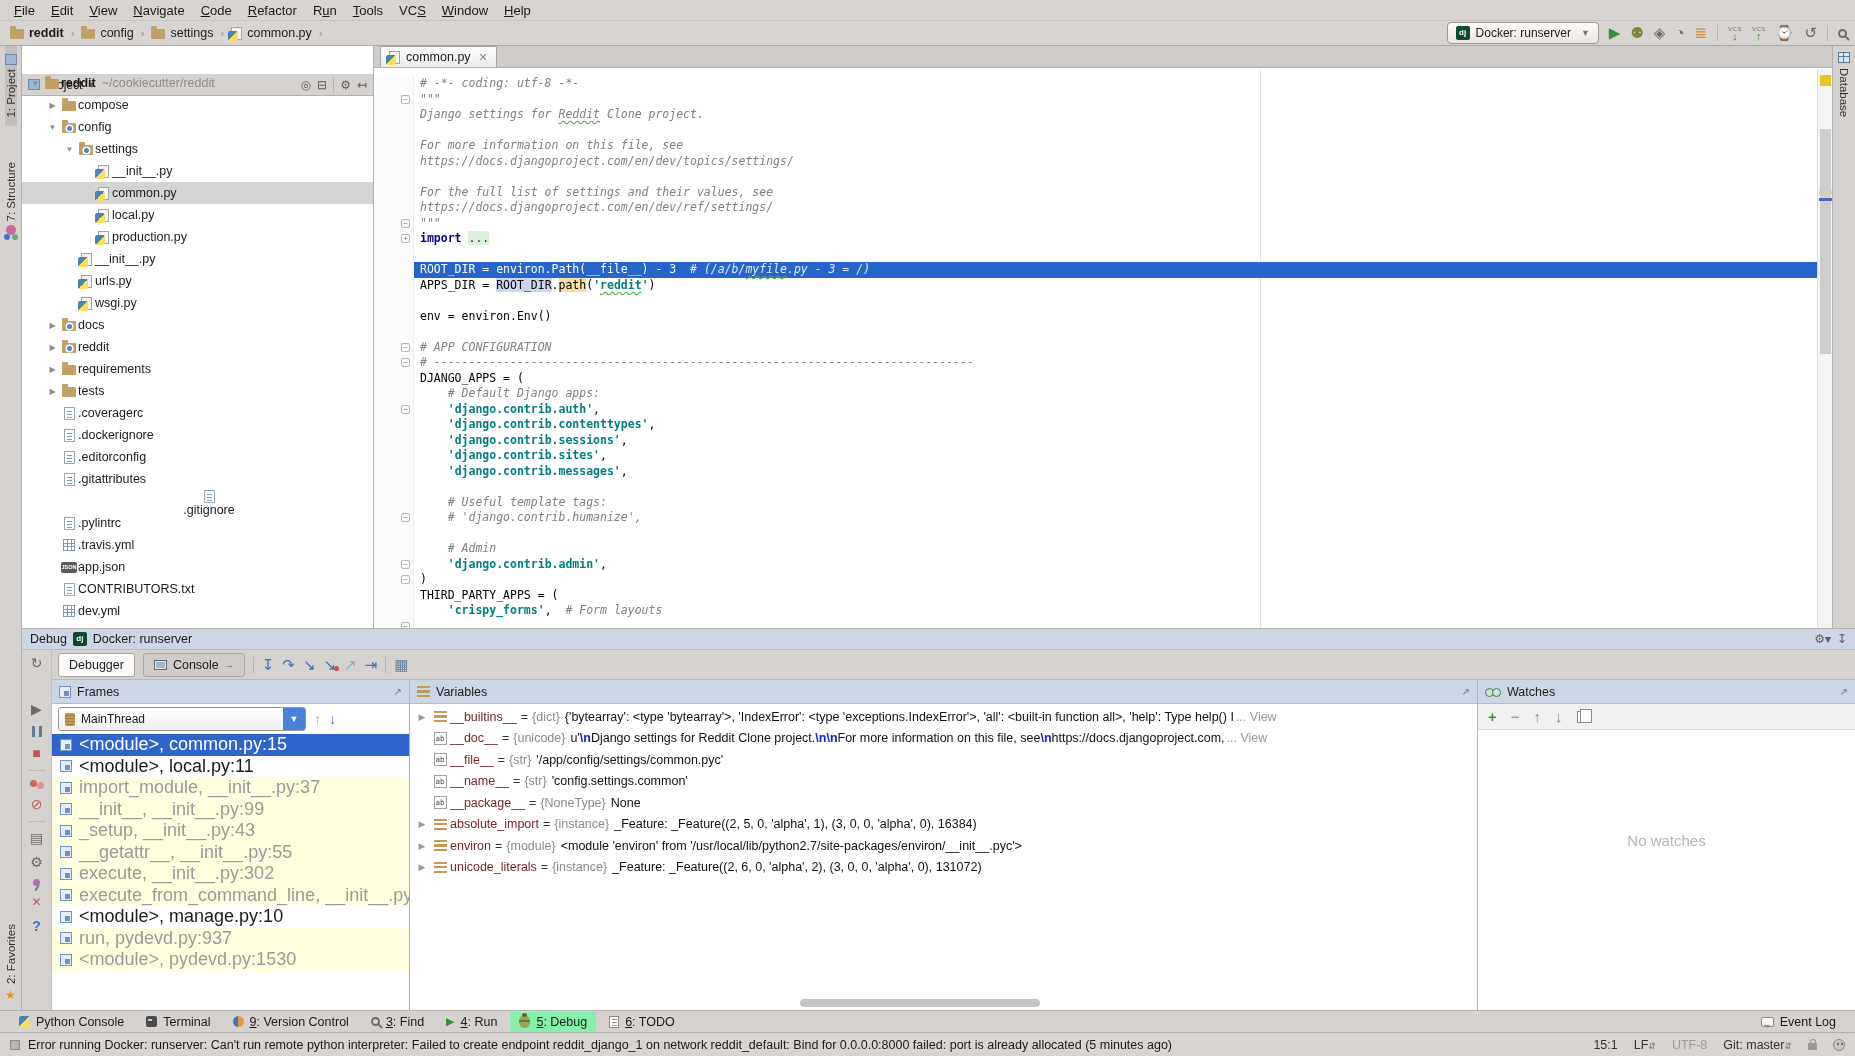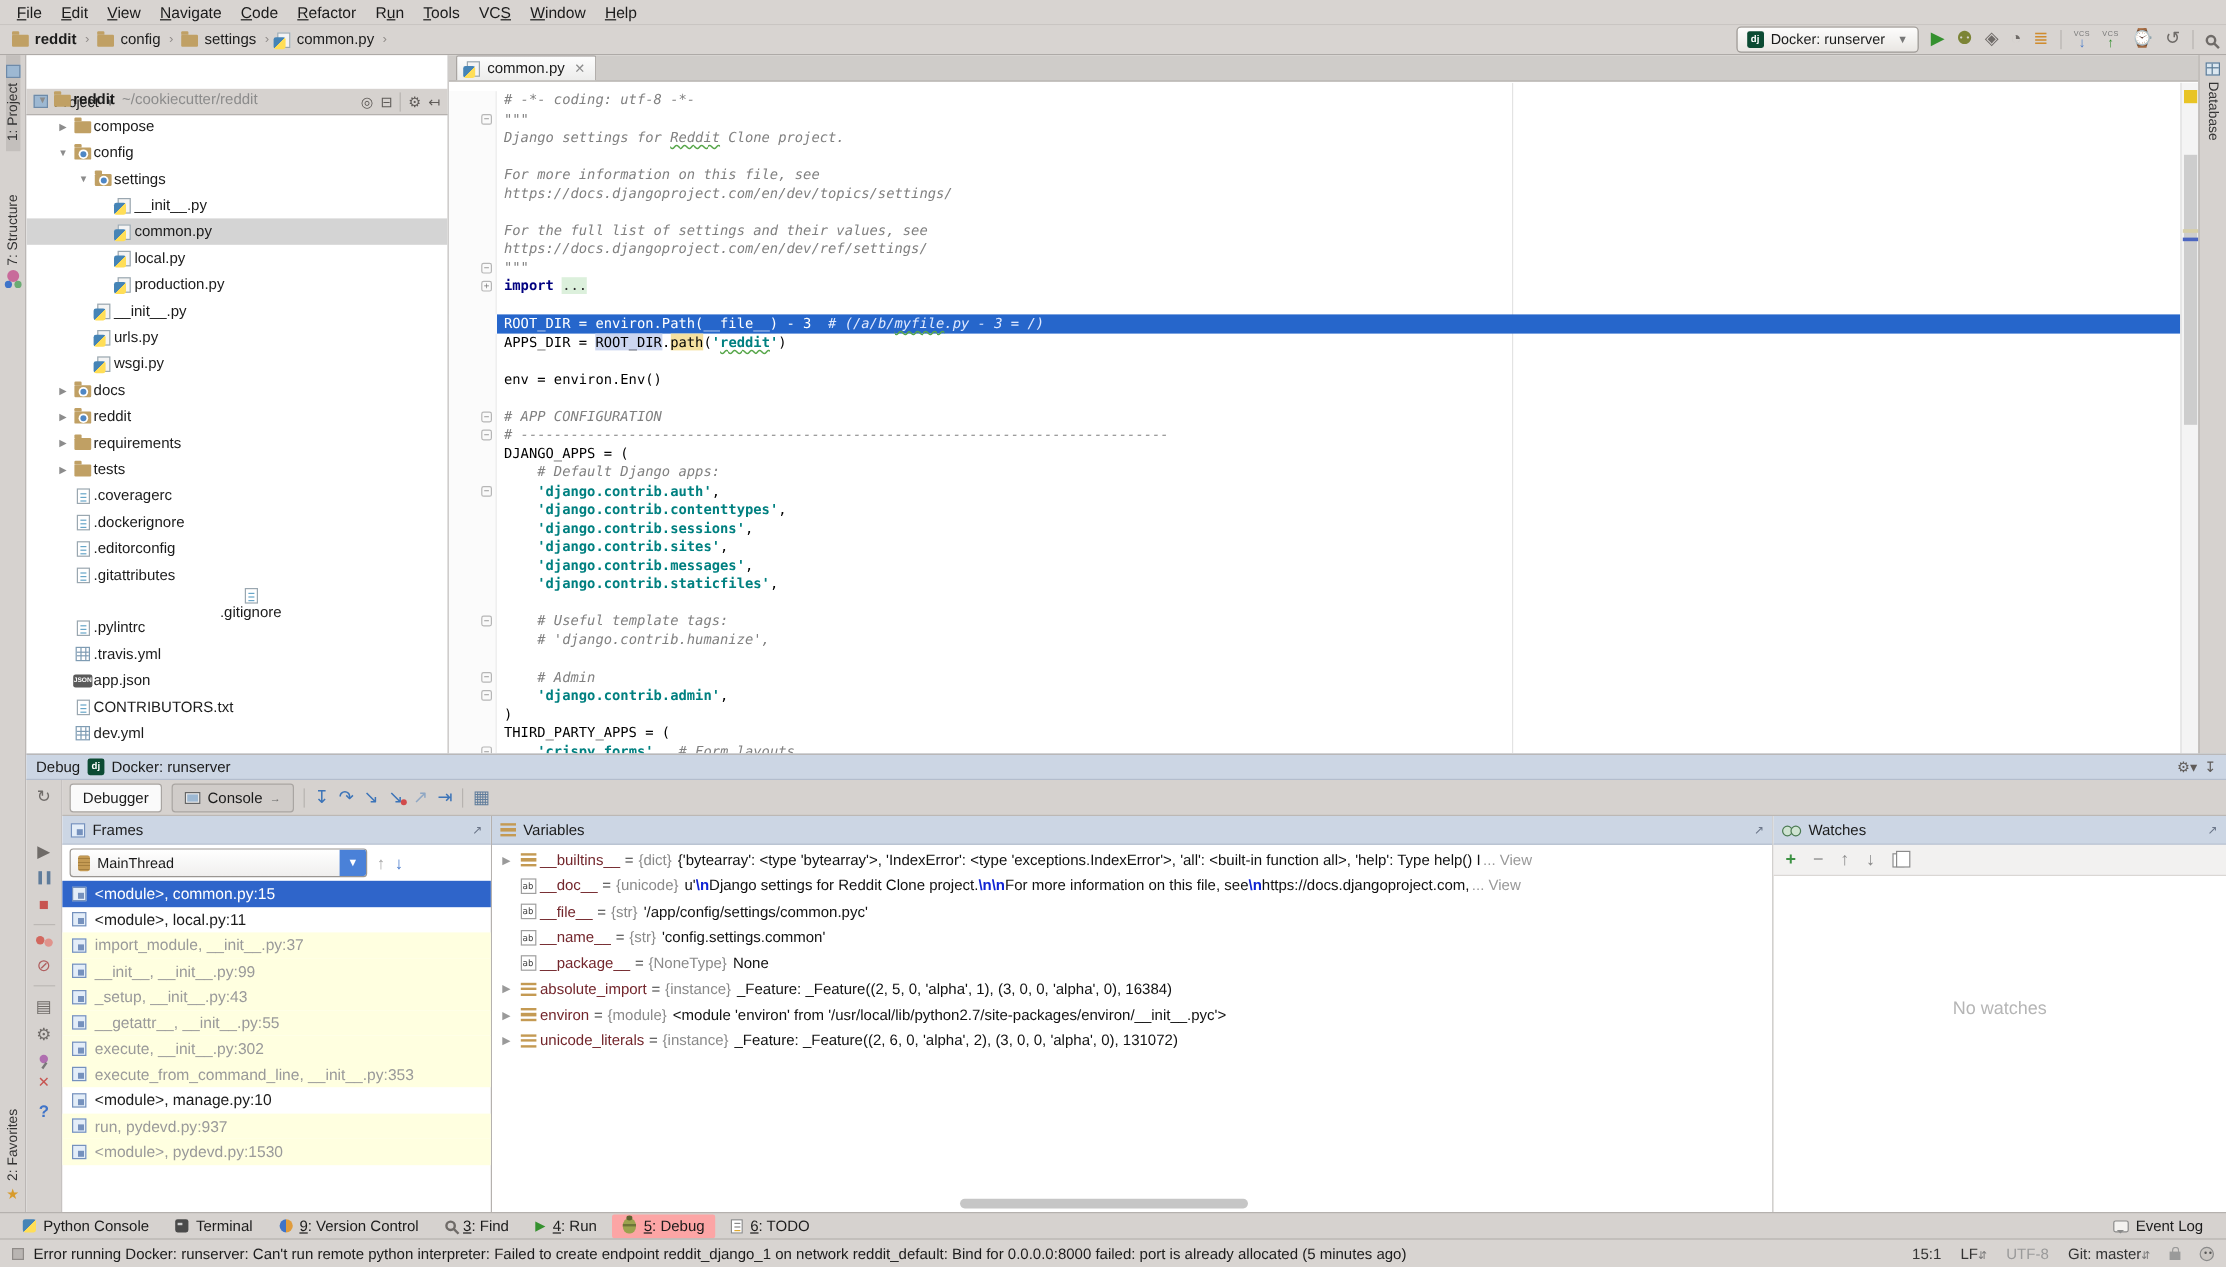--- a/index.html
+++ b/index.html
@@ -177,21 +177,21 @@
   #thread-row { height:30px; display:flex; align-items:center; gap:8px; padding:0 6px; background:#fff; }
   #thread-combo { flex:none; width:248px; height:24px; border:1px solid #9a9692; border-radius:3px;
                   background:linear-gradient(#fff,#f0efee); display:flex; align-items:center;
                   gap:6px; padding-left:6px; position:relative; overflow:hidden; }
   #thread-combo .dd { position:absolute; right:0; top:0; bottom:0; width:22px; background:#4a81d8;
                       color:#fff; font-size:9px; display:flex; align-items:center; justify-content:center; }
   .spool-ic { width:10px; height:13px; background:repeating-linear-gradient(#c49a53 0 2px,#a67f3e 2px 3px);
               border-radius:2px; }
   .updown { font-size:14px; } .up-dis { color:#a9a9a9; } .down-en { color:#3f74c9; }
   #frames-list .frow { height:21.5px; display:flex; align-items:center; gap:7px; padding-left:8px;
-                       font-size:13px; white-space:nowrap; }
+                       font-size:18px; white-space:nowrap; }
   .frow.sel { background:#2f65ca; color:#fff; }
   .frow.lib { background:#ffffe0; color:#9a9a9a; }
   .i-frames { width:12px; height:12px; background:#e3edf8; border:1px solid #7591bd; position:relative; flex:none; }
   .i-frames::after { content:""; position:absolute; right:1px; bottom:1px; width:5px; height:5px; background:#7591bd; }
 
   #vars-panel { position:absolute; left:388px; top:52px; width:1068px; bottom:0;
                 border-right:1px solid #b5b1ae; background:#fff; overflow:hidden; }
   #vars-list { position:absolute; top:26px; left:0; right:0; }
   .vrow { height:21.5px; display:flex; align-items:center; padding-left:4px; font-size:12.5px;
           white-space:nowrap; overflow:hidden; }
@@ -224,21 +224,21 @@
                    color:#b5b5b5; font-size:15px; }
   .glasses { width:16px; height:8px; position:relative; }
   .glasses::before, .glasses::after { content:""; position:absolute; top:0; width:7px; height:7px;
       border-radius:50%; border:1.5px solid #4a7a52; background:#cfe3d2; }
   .glasses::after { right:0; }
 
   
   #tool-tabs { position:absolute; left:0; top:1010px; width:1855px; height:22px; background:#d6d2cf;
                border-top:1px solid #b5b1ae; display:flex; align-items:center; padding:0 10px; gap:4px; }
   .btab { height:20px; display:flex; align-items:center; gap:6px; padding:0 9px; font-size:12.5px; }
-  .btab.active { background:#fca5a5; border-radius:2px; }
+  .btab.active { background:#86efac; border-radius:2px; }
   .btab u { text-decoration:underline; }
   #tool-tabs .spacer { flex:1; }
   .bi-python { width:11px; height:11px; border-radius:2px;
                background:linear-gradient(135deg,#4584b6 50%,#ffde57 50%); }
   .bi-term { width:11px; height:11px; background:#4a4a4a; border-radius:2px; position:relative; }
   .bi-term::after { content:""; position:absolute; left:2px; top:3px; width:4px; height:1.5px; background:#cfcfcf; }
   .bi-vcs { width:11px; height:11px; border-radius:50%; background:linear-gradient(90deg,#3f74c9 50%,#e09c3d 50%); }
   .bi-run { color:#35912f; font-size:11px; }
   .bi-bug { width:11px; height:13px; background:#9aa24e; border-radius:50% 50% 45% 45%; position:relative; }
   .bi-bug::before { content:""; position:absolute; top:-2px; left:3px; width:5px; height:4px;
@@ -586,21 +586,20 @@
         <div class="code-line">&nbsp;</div>
         <div class="code-line"><span class="tok-c"># APP CONFIGURATION</span></div>
         <div class="code-line"><span class="tok-c"># ------------------------------------------------------------------------------</span></div>
         <div class="code-line"><span class="tok-p">DJANGO_APPS = (</span></div>
         <div class="code-line"><span class="tok-p">    </span><span class="tok-c"># Default Django apps:</span></div>
         <div class="code-line"><span class="tok-p">    </span><span class="tok-s">'django.contrib.auth'</span><span class="tok-p">,</span></div>
         <div class="code-line"><span class="tok-p">    </span><span class="tok-s">'django.contrib.contenttypes'</span><span class="tok-p">,</span></div>
         <div class="code-line"><span class="tok-p">    </span><span class="tok-s">'django.contrib.sessions'</span><span class="tok-p">,</span></div>
         <div class="code-line"><span class="tok-p">    </span><span class="tok-s">'django.contrib.sites'</span><span class="tok-p">,</span></div>
         <div class="code-line"><span class="tok-p">    </span><span class="tok-s">'django.contrib.messages'</span><span class="tok-p">,</span></div>
-        <div class="code-line"><span class="tok-p">    </span><span class="tok-s">'django.contrib.staticfiles'</span><span class="tok-p">,</span></div>
         <div class="code-line">&nbsp;</div>
         <div class="code-line"><span class="tok-p">    </span><span class="tok-c"># Useful template tags:</span></div>
         <div class="code-line"><span class="tok-p">    </span><span class="tok-c"># 'django.contrib.humanize',</span></div>
         <div class="code-line">&nbsp;</div>
         <div class="code-line"><span class="tok-p">    </span><span class="tok-c"># Admin</span></div>
         <div class="code-line"><span class="tok-p">    </span><span class="tok-s">'django.contrib.admin'</span><span class="tok-p">,</span></div>
         <div class="code-line"><span class="tok-p">)</span></div>
         <div class="code-line"><span class="tok-p">THIRD_PARTY_APPS = (</span></div>
         <div class="code-line"><span class="tok-p">    </span><span class="tok-s">'crispy_forms'</span><span class="tok-p">,  </span><span class="tok-c"># Form layouts</span></div>
       </div>

